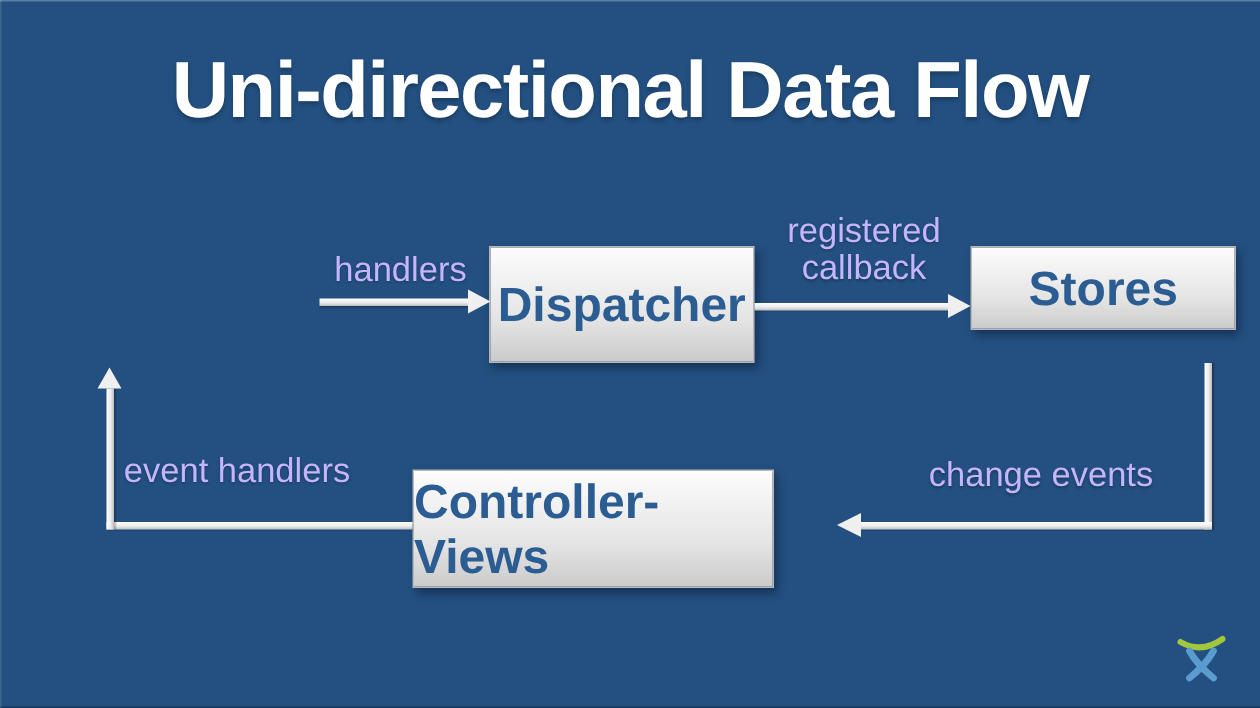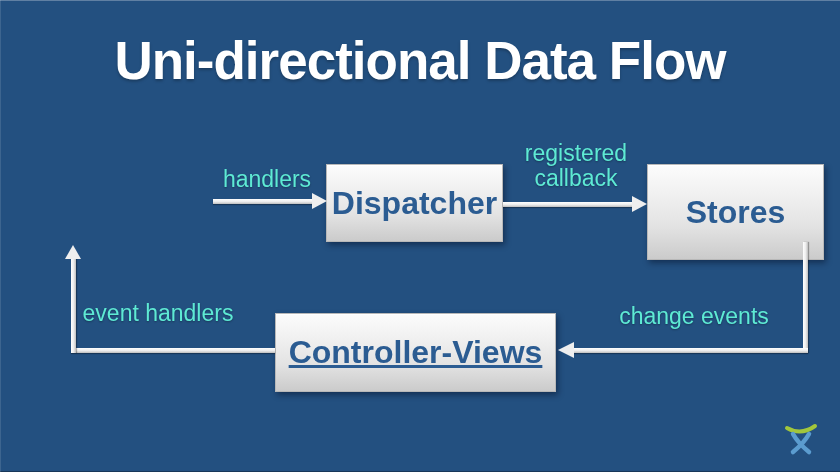--- a/index.html
+++ b/index.html
@@ -24,26 +24,26 @@
     position:absolute;
     background:linear-gradient(180deg,#fcfcfc 0%,#efefef 35%,#e3e3e3 65%,#cbcbcb 100%);
     border:1px solid #b8b8b8;
     box-shadow:2px 3px 6px rgba(0,10,30,0.45), inset 0 1px 0 #ffffff;
     display:flex; align-items:center; justify-content:center;
     color:#2b5c92; font-weight:bold; font-size:32px;
     box-sizing:border-box;
   }
   #node-views            { left:37px;  top:164px; width:176px; height:77px; }
   #node-dispatcher       { left:326px; top:164px; width:177px; height:78px; }
-  #node-stores           { left:647px; top:164px; width:177px; height:96px; }
-  #node-controller-views { left:275px; top:313px; width:281px; height:79px;text-decoration:underline; }
+  #node-stores           { left:647px; top:164px; width:177px; height:56px; }
+  #node-controller-views { left:275px; top:313px; width:241px; height:79px; }
 
   .edge-label {
     position:absolute;
-    color:#5eead4; font-size:23px; line-height:25px;
+    color:#c4b5fd; font-size:23px; line-height:25px;
     text-align:center;
     text-shadow:0 1px 2px rgba(0,0,0,0.30);
   }
   #label-actions            { left:207px; top:167px; width:120px; }
   #label-registered-callback{ left:516px; top:141px; width:120px; }
   #label-change-events      { left:604px; top:304px; width:180px; }
   #label-event-handlers     { left:68px;  top:301px; width:180px; }
 
   .shaft-h {
     position:absolute; height:5px;

